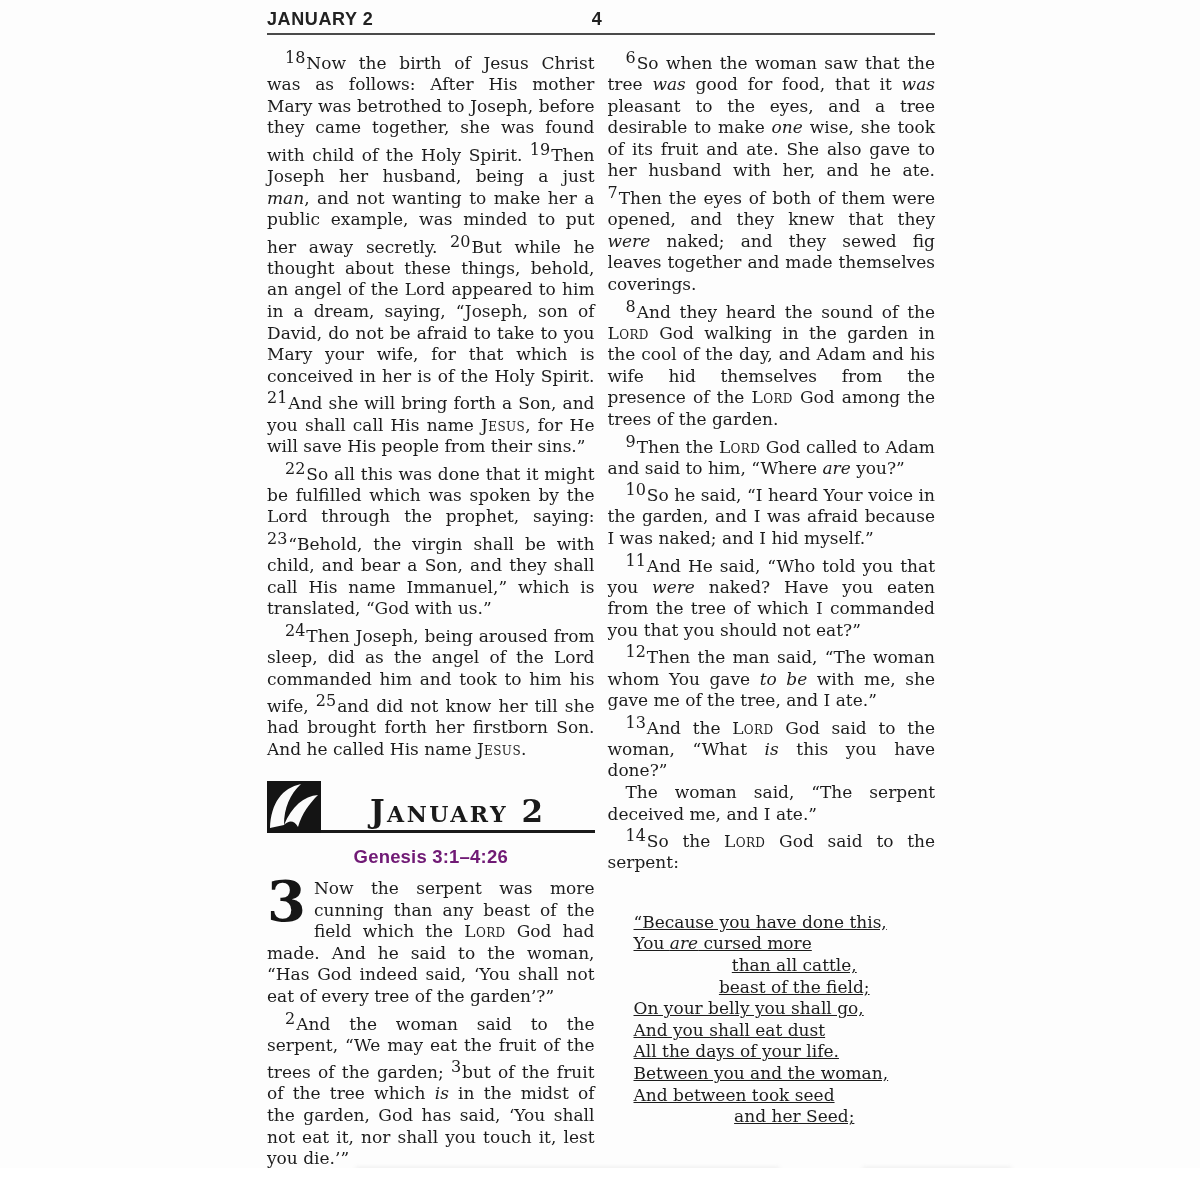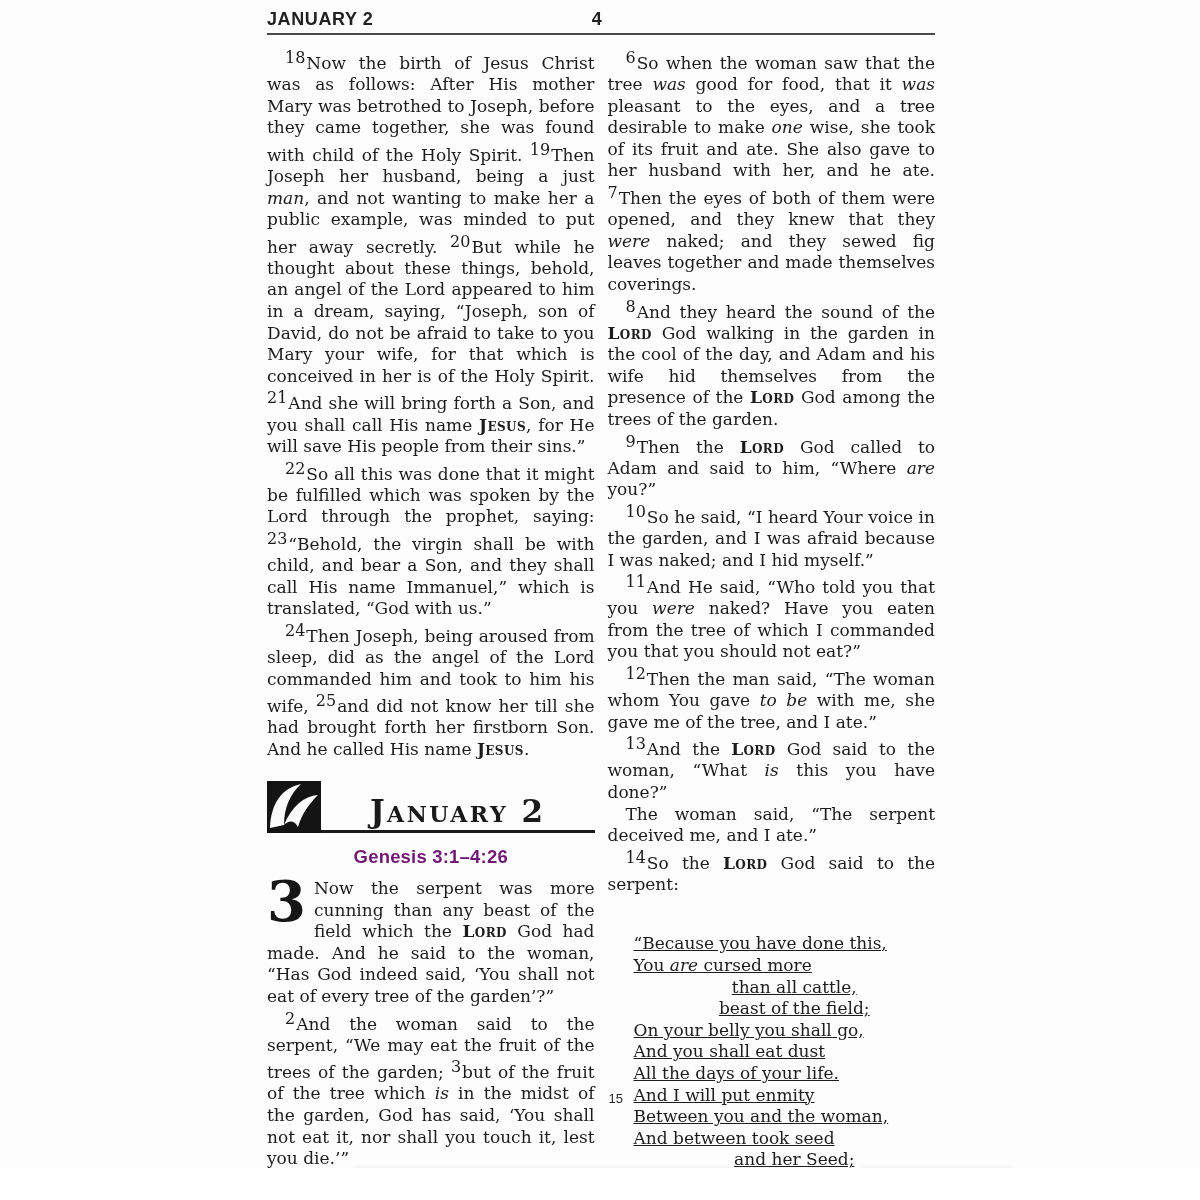--- a/index.html
+++ b/index.html
@@ -21,21 +21,21 @@
   .headrule { border-bottom:2px solid #4a4a4a; margin-top:2px; }
 
   
   .cols { display:flex; gap:13px; margin-top:12px; }
   .col { width:328px; font-size:17px; line-height:21.6px; text-align:justify; }
   .para { margin:0; text-indent:18px; }
   .para.noindent { text-indent:0; }
 
   .run-sup { font-size:16px; vertical-align:5.5px; padding-right:1px; }
   .run-i  { font-style:italic; }
-  .run-sc { font-variant:small-caps; letter-spacing:0.4px;font-weight:bold; }
+  .run-sc { font-variant:small-caps; letter-spacing:0.4px; }
 
   
   .section-head { display:flex; align-items:flex-end; margin-top:21px; }
   .orn { width:54px; height:52px; flex:0 0 auto; }
   .orn svg { display:block; width:54px; height:52px; }
   .sh-right { flex:1; border-bottom:3px solid #1a1a1a; padding-bottom:3px; text-align:center; }
   .sh-title {
     font-variant:small-caps; font-size:31px; line-height:1;
     letter-spacing:2.5px; font-weight:600; color:#1a1a1a; white-space:nowrap;
   }
@@ -121,21 +121,20 @@
             <p class="para"><span class="run-sup">14</span><span>So the </span><span class="run-sc">Lord</span><span> God said to the serpent:</span></p>
           </div>
         <div class="poetry">
             <div class="pline"><span>“Because you have done this,</span></div>
             <div class="pline"><span>You </span><span class="run-i">are</span><span> cursed more</span></div>
             <div class="pline ind1"><span>than all cattle,</span></div>
             <div class="pline ind1"><span>beast of the field;</span></div>
             <div class="pline"><span>On your belly you shall go,</span></div>
             <div class="pline"><span>And you shall eat dust</span></div>
             <div class="pline"><span>All the days of your life.</span></div>
-            <div class="pline"><span class="vnum">15</span><span>And I will put enmity</span></div>
             <div class="pline"><span>Between you and the woman,</span></div>
             <div class="pline"><span>And between took seed</span></div>
             <div class="pline ind1"><span>and her Seed;</span></div>
           </div>
       </div>
 
     </div>
   </div>
 
   <div class="bleed b1"></div>

